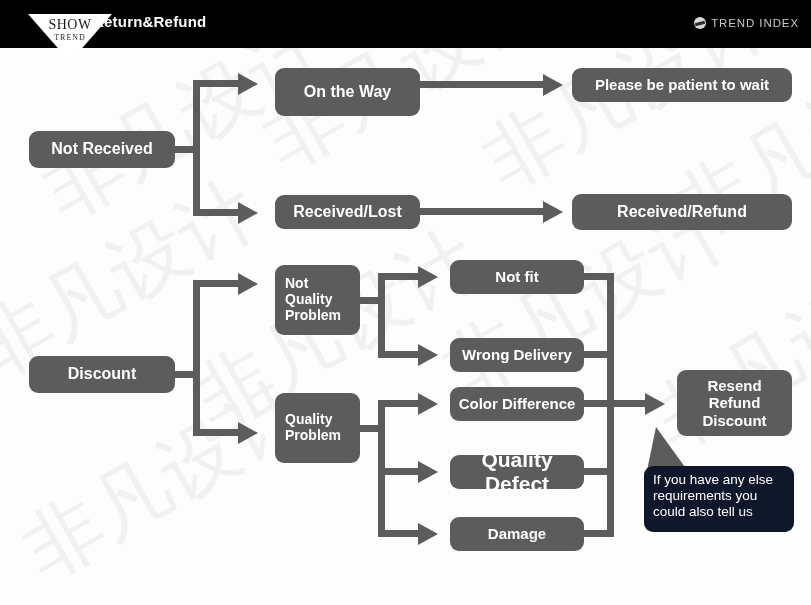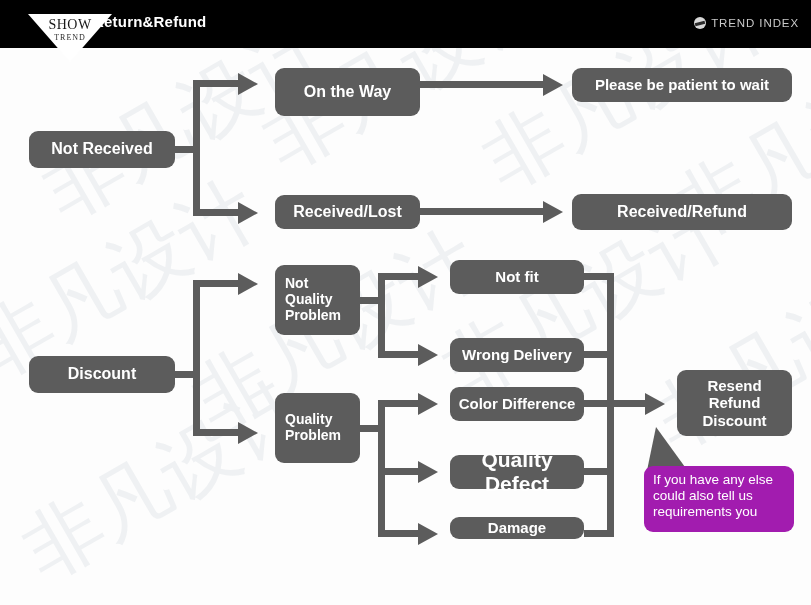--- a/index.html
+++ b/index.html
@@ -133,21 +133,21 @@
     text-align: center;
     line-height: 1.14;
     z-index: 6;
   }
   .node.left-align {
     justify-content: flex-start;
     text-align: left;
   }
   .bubble {
     position: absolute;
-    background: #a21caf;
+    background: #0f172a;
     border-radius: 9px;
     color: #ffffff;
     box-sizing: border-box;
     padding: 6px 8px 6px 9px;
     line-height: 1.2;
     z-index: 6;
   }
   .bubble-tail {
     position: absolute;
     z-index: 5;
@@ -260,21 +260,21 @@
     <div class="arrow" style="left:418px; top:345px;"></div>
     <div class="ln" style="left:378px; top:420px; width:42px; height:7px;"></div>
     <div class="arrow" style="left:418px; top:413px;"></div>
     <div class="ln" style="left:378px; top:482px; width:42px; height:7px;"></div>
     <div class="arrow" style="left:418px; top:475px;"></div>
 
     <div class="node" style="left:450px; top:212px; width:134px; height:34px; font-size:15px;">Not fit</div>
     <div class="node" style="left:450px; top:290px; width:134px; height:34px; font-size:15px;">Wrong Delivery</div>
     <div class="node" style="left:450px; top:339px; width:134px; height:34px; font-size:15px;">Color Difference</div>
     <div class="node" style="left:450px; top:407px; width:134px; height:34px; font-size:21px;">Quality Defect</div>
-    <div class="node" style="left:450px; top:469px; width:134px; height:22px; font-size:15px;">Damage</div>
+    <div class="node" style="left:450px; top:469px; width:134px; height:34px; font-size:15px;">Damage</div>
 
     <div class="ln" style="left:584px; top:225px; width:30px; height:7px;"></div>
     <div class="ln" style="left:584px; top:303px; width:30px; height:7px;"></div>
     <div class="ln" style="left:584px; top:352px; width:30px; height:7px;"></div>
     <div class="ln" style="left:584px; top:420px; width:30px; height:7px;"></div>
     <div class="ln" style="left:584px; top:482px; width:30px; height:7px;"></div>
     <div class="ln" style="left:607px; top:225px; width:7px; height:264px;"></div>
 
     <div class="ln" style="left:607px; top:352px; width:40px; height:7px;"></div>
     <div class="arrow" style="left:645px; top:345px;"></div>
@@ -286,18 +286,18 @@
         <div>Discount</div>
       </div>
     </div>
 
     <svg class="bubble-tail" style="left:640px; top:373px;" width="90" height="80" viewBox="0 0 90 80">
       <polygon points="16,6 58,64 4,64" fill="#5c5c5c"></polygon>
     </svg>
 
     <div class="bubble" style="left:644px; top:418px; width:150px; height:66px; font-size:13.5px;">
       <div>If you have any else</div>
+      <div>requirements you</div>
       <div>could also tell us</div>
-      <div>requirements you</div>
     </div>
 
   </div>
 </div>
 
 </body></html>

